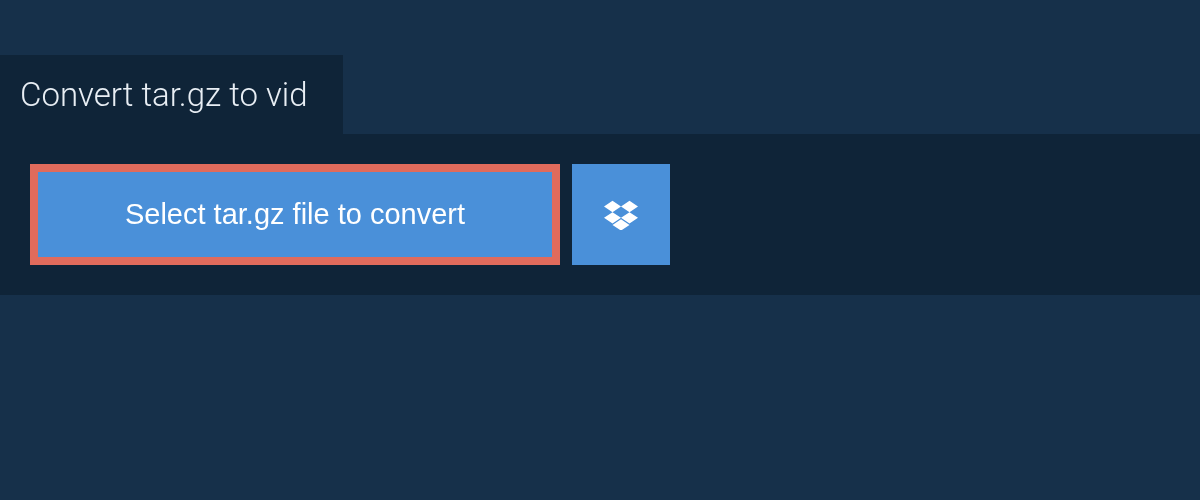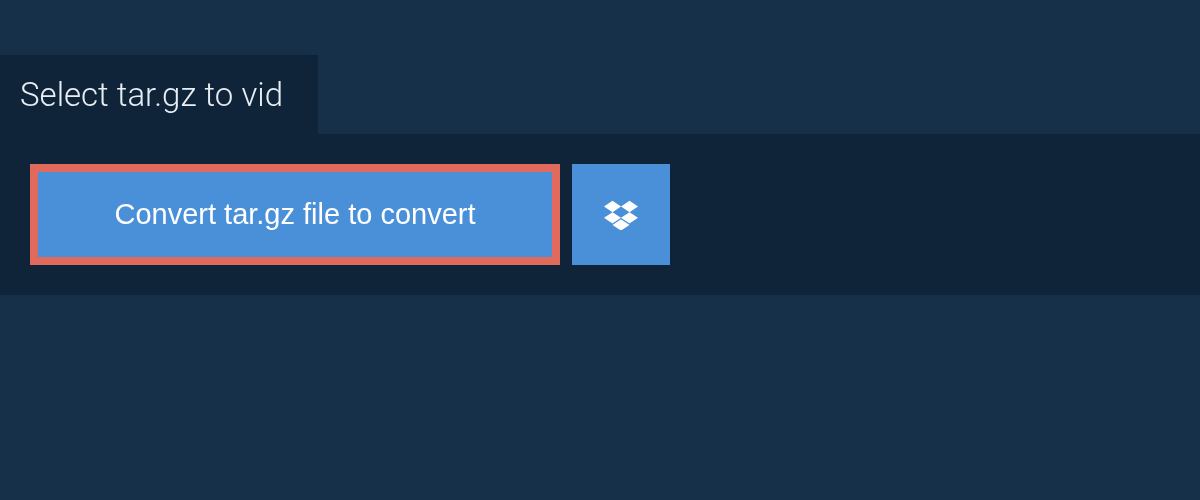--- a/index.html
+++ b/index.html
@@ -63,27 +63,27 @@
       height: 30px;
       fill: #ffffff;
     }
   </style>
 </head>
 <body>
 
 
 
 <div class="tab-header">
-  <div class="tab-title">Select tar.gz to vid</div>
+  <div class="tab-title">Convert tar.gz to vid</div>
 </div>
 
 <div class="panel">
   <div class="button-row">
     <button class="select-button">
-      <span>Convert tar.gz file to convert</span>
+      <span>Select tar.gz file to convert</span>
     </button>
     <button class="dropbox-button">
       <svg class="dropbox-icon" viewBox="0 0 24 20" xmlns="http://www.w3.org/2000/svg">
         <path d="M6 0 L12 4 L6 8 L0 4 Z M18 0 L24 4 L18 8 L12 4 Z M0 12 L6 8 L12 12 L6 16 Z M12 12 L18 8 L24 12 L18 16 Z M6 17 L12 13 L18 17 L12 21 Z"></path>
       </svg>
     </button>
   </div>
 </div>
 
 

